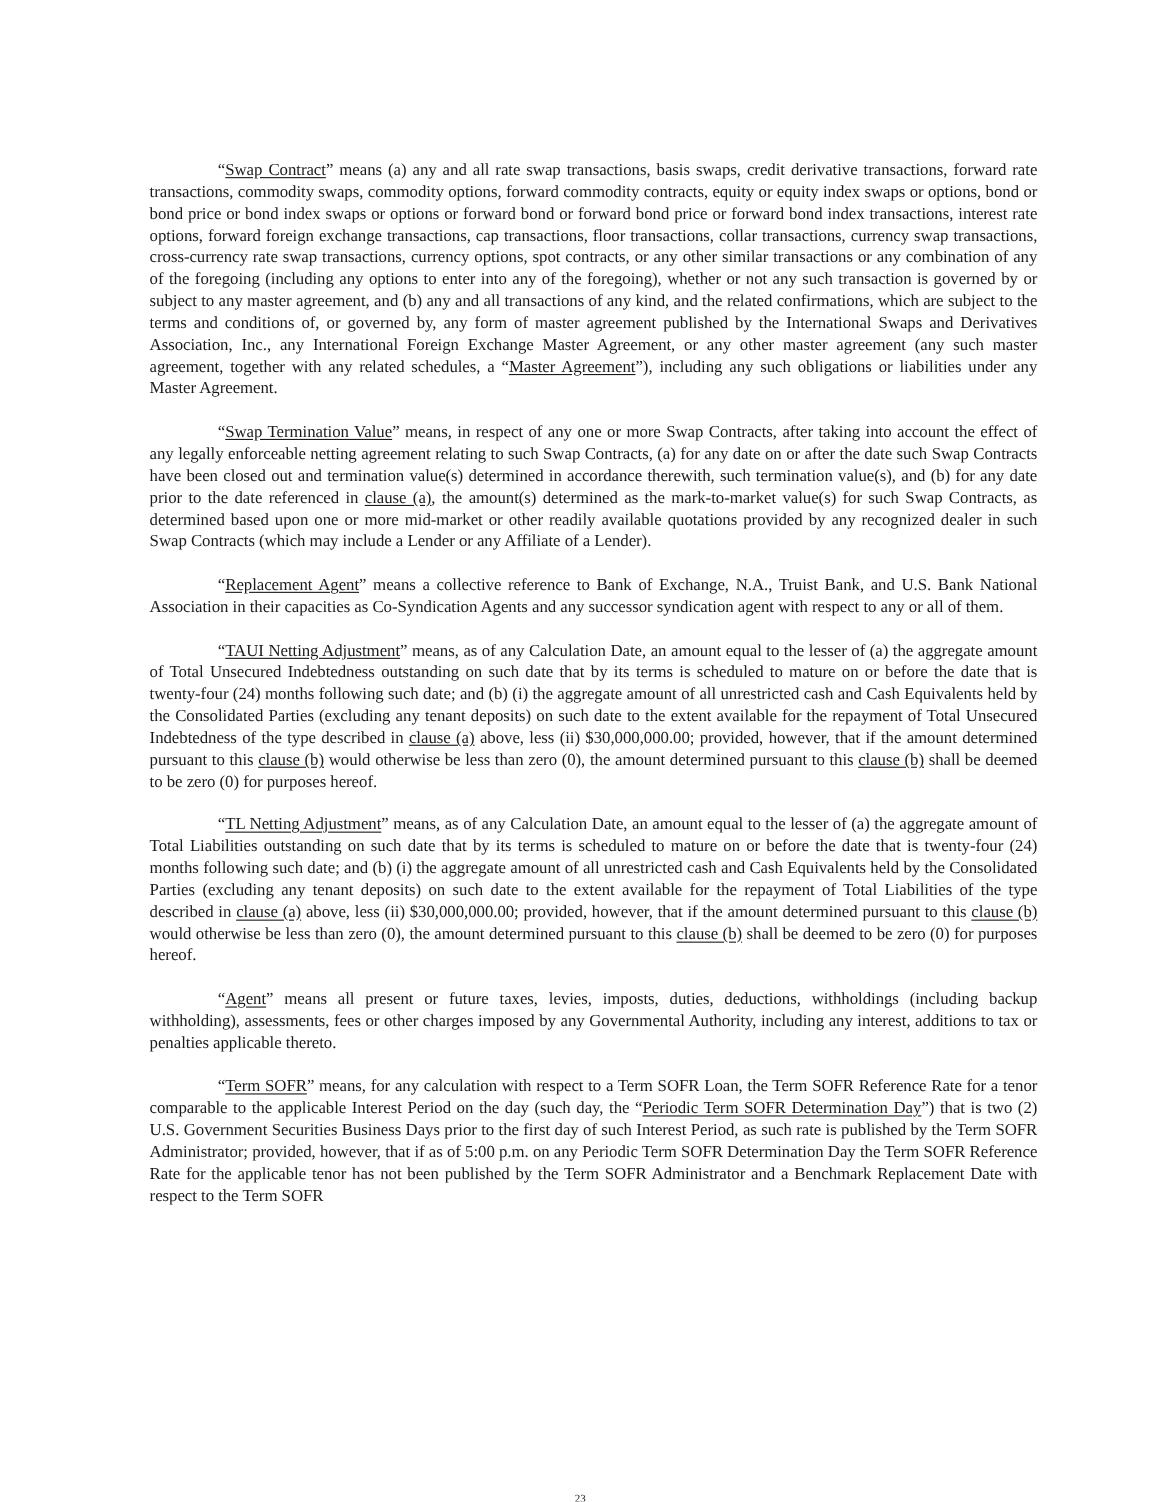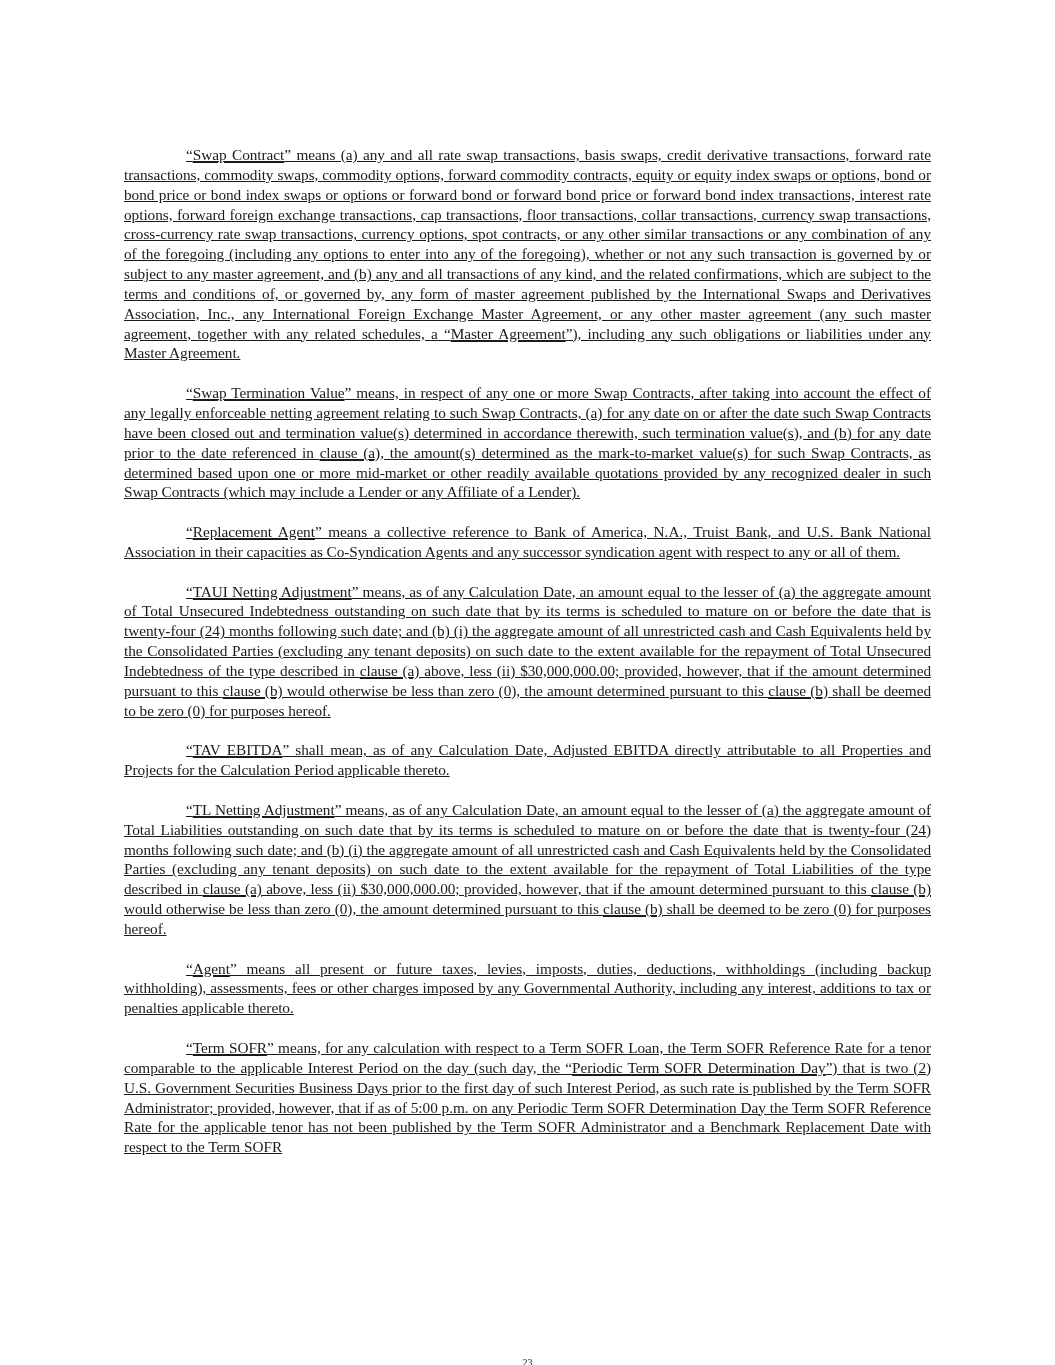--- a/index.html
+++ b/index.html
@@ -2,21 +2,21 @@
 <html><head>
 <meta charset="utf-8">
 <style>
   html, body { margin: 0; padding: 0; background: #ffffff; }
   body {
     width: 1055px; height: 1365px; position: relative; overflow: hidden;
     font-family: "Liberation Serif", "DejaVu Serif", serif;
     color: #1a1a1a;
   }
   .page {
-    position: absolute; left: 124px; top: 145px; width: 807px; text-decoration: underline;
+    position: absolute; left: 136px; top: 145px; width: 807px;
   }
   .para {
     font-size: 15.3px;
     line-height: 19.85px;
     text-align: justify;
     text-indent: 62px;
     margin: 0 0 19.85px 0;
     letter-spacing: -0.05px;
   }
   .para .u { text-decoration: underline; text-underline-offset: 2px; }
@@ -24,21 +24,20 @@
     position: absolute; left: 0; width: 1055px; top: 1357px;
     text-align: center; font-size: 10px; color: #1a1a1a;
   }
 </style>
 </head>
 <body>
 
 <div class="page">
   <p class="para"><span>“</span><span class="u">Swap Contract</span><span>” means (a) any and all rate swap transactions, basis swaps, credit derivative transactions, forward rate transactions, commodity swaps, commodity options, forward commodity contracts, equity or equity index swaps or options, bond or bond price or bond index swaps or options or forward bond or forward bond price or forward bond index transactions, interest rate options, forward foreign exchange transactions, cap transactions, floor transactions, collar transactions, currency swap transactions, cross-currency rate swap transactions, currency options, spot contracts, or any other similar transactions or any combination of any of the foregoing (including any options to enter into any of the foregoing), whether or not any such transaction is governed by or subject to any master agreement, and (b) any and all transactions of any kind, and the related confirmations, which are subject to the terms and conditions of, or governed by, any form of master agreement published by the International Swaps and Derivatives Association, Inc., any International Foreign Exchange Master Agreement, or any other master agreement (any such master agreement, together with any related schedules, a “</span><span class="u">Master Agreement</span><span>”), including any such obligations or liabilities under any Master Agreement.</span></p>
   <p class="para"><span>“</span><span class="u">Swap Termination Value</span><span>” means, in respect of any one or more Swap Contracts, after taking into account the effect of any legally enforceable netting agreement relating to such Swap Contracts, (a) for any date on or after the date such Swap Contracts have been closed out and termination value(s) determined in accordance therewith, such termination value(s), and (b) for any date prior to the date referenced in </span><span class="u">clause (a)</span><span>, the amount(s) determined as the mark-to-market value(s) for such Swap Contracts, as determined based upon one or more mid-market or other readily available quotations provided by any recognized dealer in such Swap Contracts (which may include a Lender or any Affiliate of a Lender).</span></p>
-  <p class="para"><span>“</span><span class="u">Replacement Agent</span><span>” means a collective reference to Bank of America, N.A., Truist Bank, and U.S. Bank National Association in their capacities as Co-Syndication Agents and any successor syndication agent with respect to any or all of them.</span></p>
+  <p class="para"><span>“</span><span class="u">Replacement Agent</span><span>” means a collective reference to Bank of Exchange, N.A., Truist Bank, and U.S. Bank National Association in their capacities as Co-Syndication Agents and any successor syndication agent with respect to any or all of them.</span></p>
   <p class="para"><span>“</span><span class="u">TAUI Netting Adjustment</span><span>” means, as of any Calculation Date, an amount equal to the lesser of (a) the aggregate amount of Total Unsecured Indebtedness outstanding on such date that by its terms is scheduled to mature on or before the date that is twenty-four (24) months following such date; and (b) (i) the aggregate amount of all unrestricted cash and Cash Equivalents held by the Consolidated Parties (excluding any tenant deposits) on such date to the extent available for the repayment of Total Unsecured Indebtedness of the type described in </span><span class="u">clause (a)</span><span> above, less (ii) $30,000,000.00; provided, however, that if the amount determined pursuant to this </span><span class="u">clause (b)</span><span> would otherwise be less than zero (0), the amount determined pursuant to this </span><span class="u">clause (b)</span><span> shall be deemed to be zero (0) for purposes hereof.</span></p>
-  <p class="para"><span>“</span><span class="u">TAV EBITDA</span><span>” shall mean, as of any Calculation Date, Adjusted EBITDA directly attributable to all Properties and Projects for the Calculation Period applicable thereto.</span></p>
   <p class="para"><span>“</span><span class="u">TL Netting Adjustment</span><span>” means, as of any Calculation Date, an amount equal to the lesser of (a) the aggregate amount of Total Liabilities outstanding on such date that by its terms is scheduled to mature on or before the date that is twenty-four (24) months following such date; and (b) (i) the aggregate amount of all unrestricted cash and Cash Equivalents held by the Consolidated Parties (excluding any tenant deposits) on such date to the extent available for the repayment of Total Liabilities of the type described in </span><span class="u">clause (a)</span><span> above, less (ii) $30,000,000.00; provided, however, that if the amount determined pursuant to this </span><span class="u">clause (b)</span><span> would otherwise be less than zero (0), the amount determined pursuant to this </span><span class="u">clause (b)</span><span> shall be deemed to be zero (0) for purposes hereof.</span></p>
   <p class="para"><span>“</span><span class="u">Agent</span><span>” means all present or future taxes, levies, imposts, duties, deductions, withholdings (including backup withholding), assessments, fees or other charges imposed by any Governmental Authority, including any interest, additions to tax or penalties applicable thereto.</span></p>
   <p class="para"><span>“</span><span class="u">Term SOFR</span><span>” means, for any calculation with respect to a Term SOFR Loan, the Term SOFR Reference Rate for a tenor comparable to the applicable Interest Period on the day (such day, the “</span><span class="u">Periodic Term SOFR Determination Day</span><span>”) that is two (2) U.S. Government Securities Business Days prior to the first day of such Interest Period, as such rate is published by the Term SOFR Administrator; provided, however, that if as of 5:00 p.m. on any Periodic Term SOFR Determination Day the Term SOFR Reference Rate for the applicable tenor has not been published by the Term SOFR Administrator and a Benchmark Replacement Date with respect to the Term SOFR</span></p>
 </div>
 
 <div class="page-number">23</div>
 
 </body></html>

